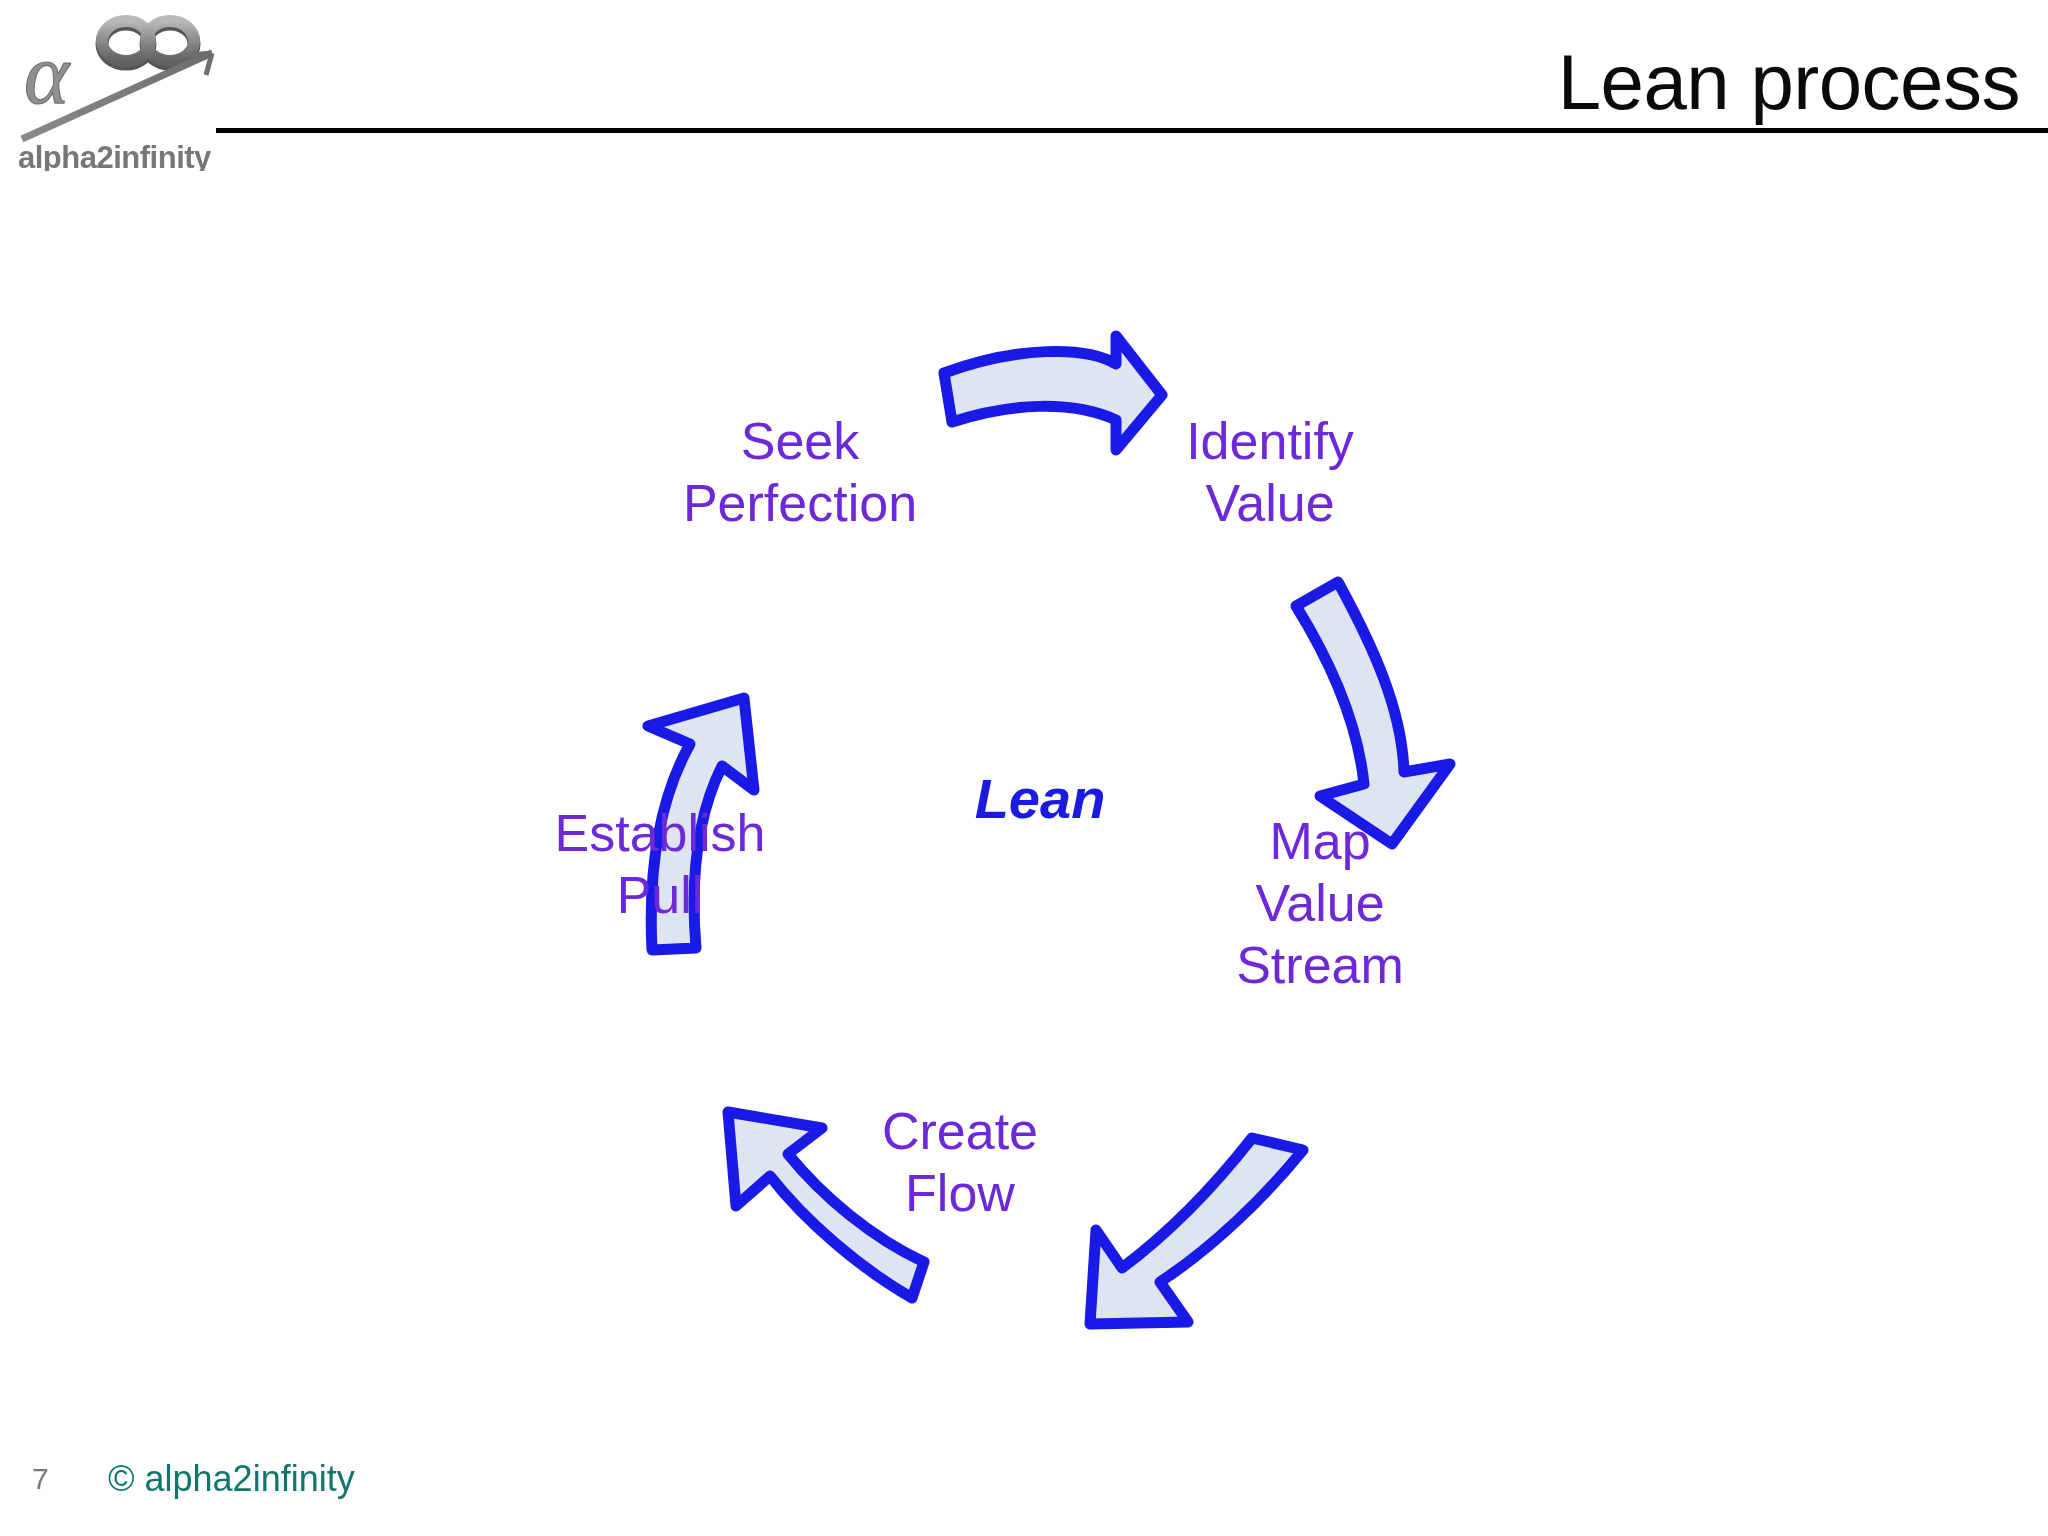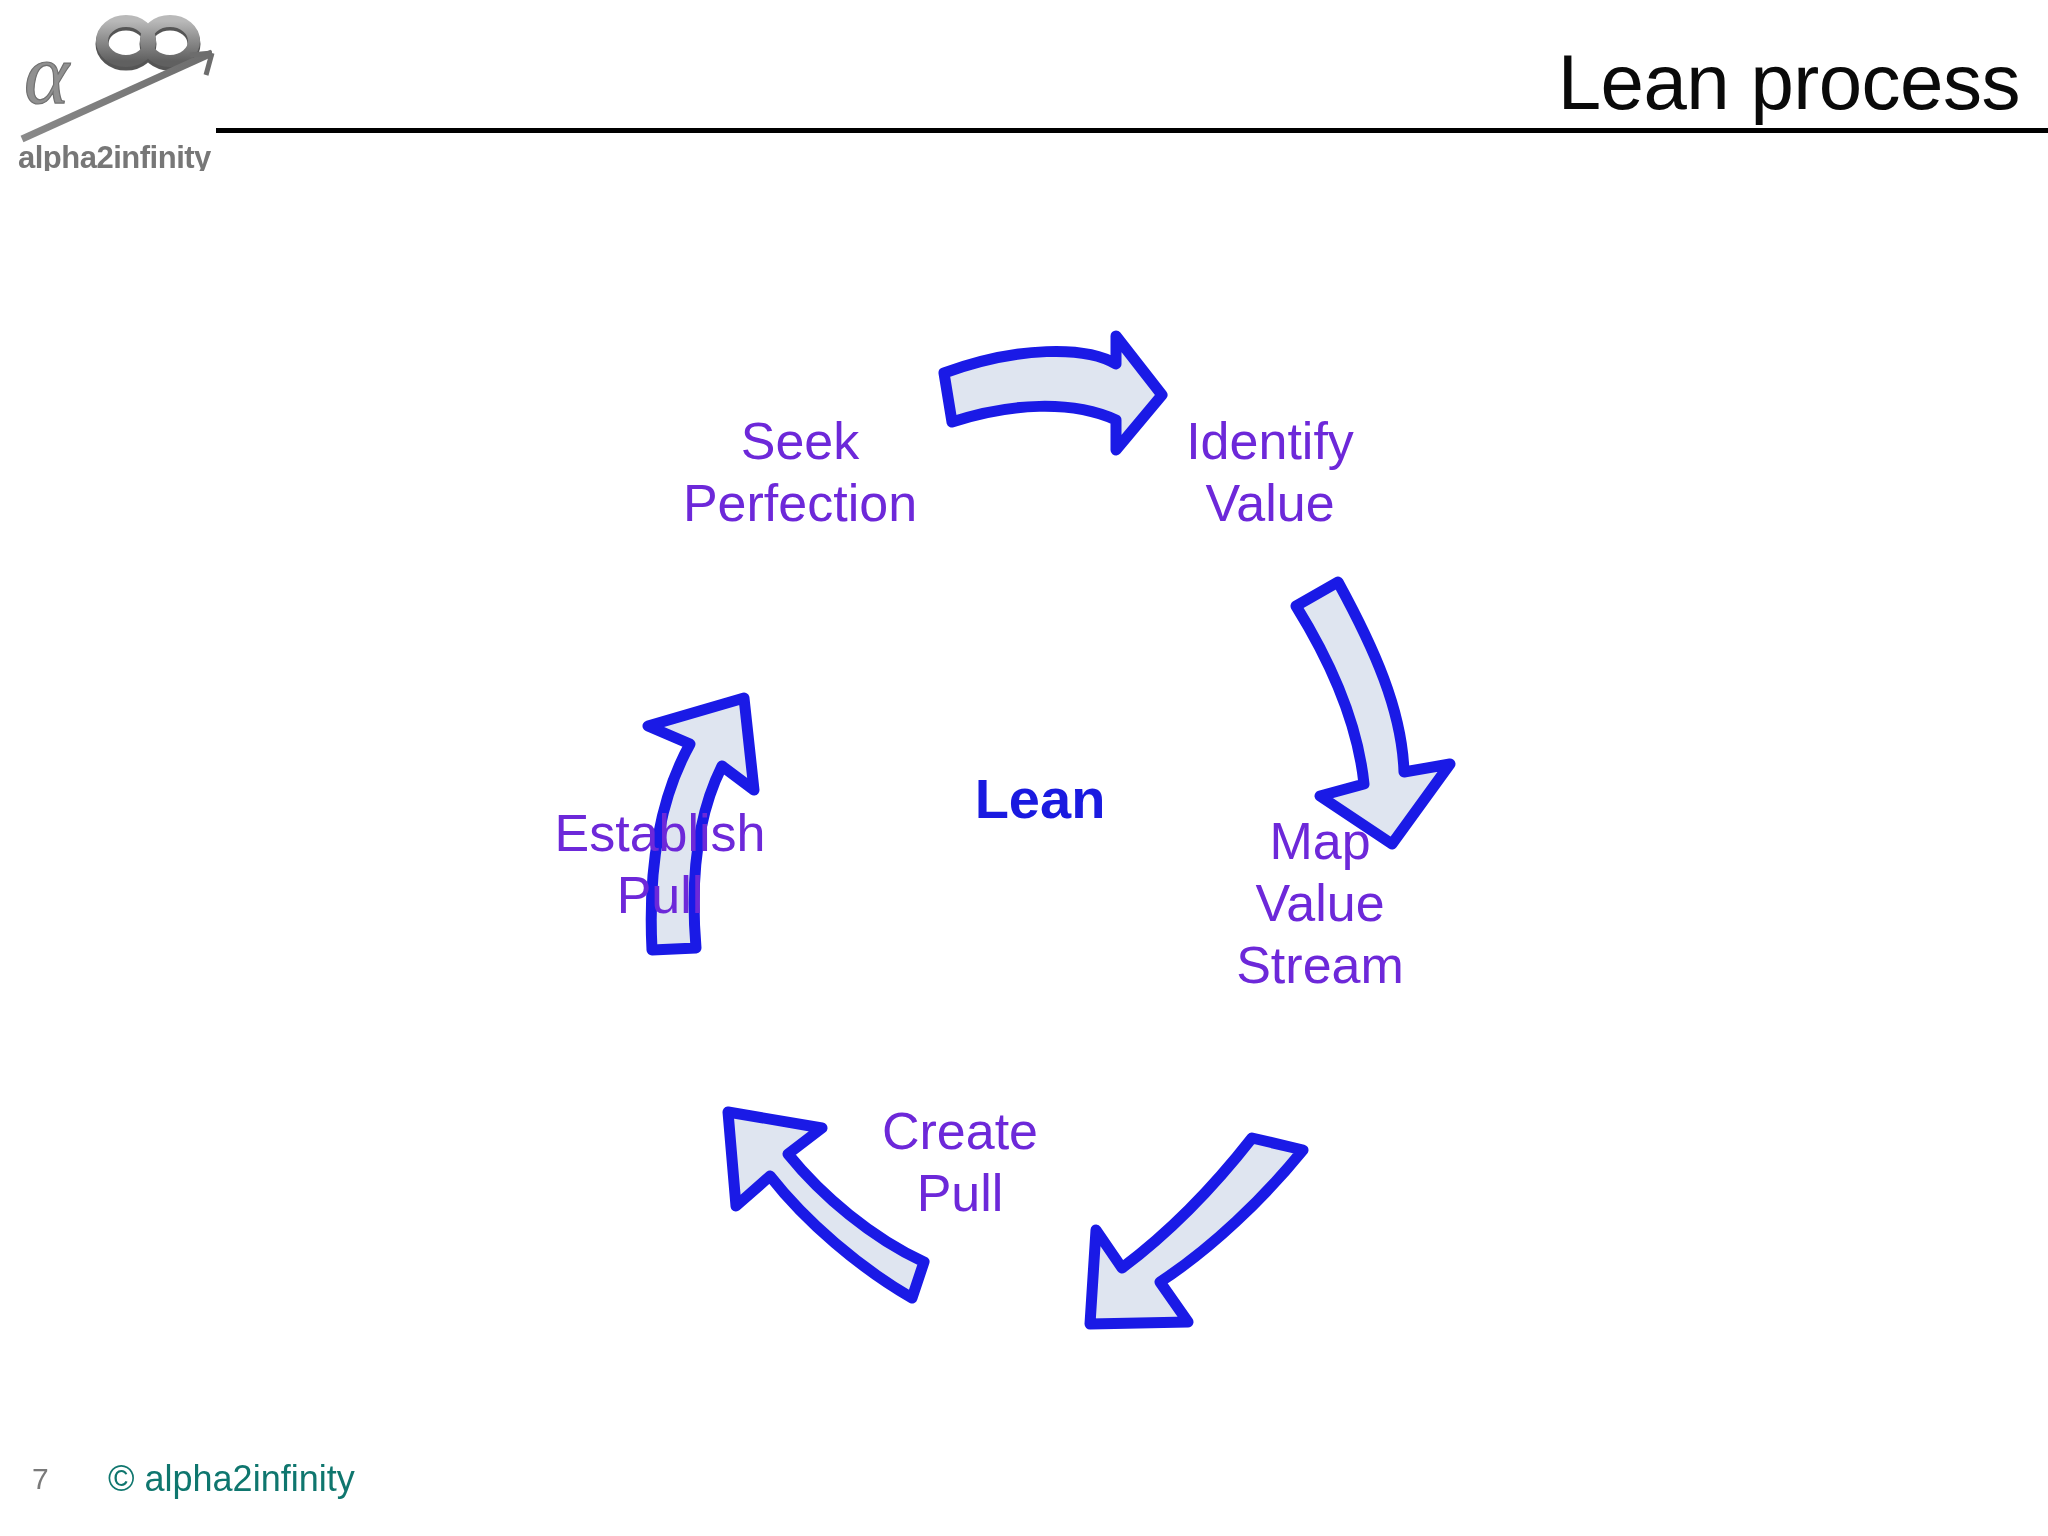--- a/index.html
+++ b/index.html
@@ -86,20 +86,21 @@
   #label-lean-center {
     position: absolute;
     left: 880px;
     top: 618px;
     width: 320px;
     text-align: center;
     color: #1a1ae0;
     font-size: 56px;
     font-weight: bold;
     line-height: 62px;
+    font-style: italic;
   }
 
   
   #slide-footer {
     position: absolute;
     left: 0;
     bottom: 0;
     width: 2048px;
     height: 96px;
   }
@@ -218,21 +219,21 @@
 Perfection</div>
 
   <div class="cycle-label" id="label-identify-value">Identify
 Value</div>
 
   <div class="cycle-label" id="label-map-value-stream">Map
 Value
 Stream</div>
 
   <div class="cycle-label" id="label-create-flow">Create
-Pull</div>
+Flow</div>
 
   <div class="cycle-label" id="label-establish-pull">Establish
 Pull</div>
 
   <div id="label-lean-center">Lean</div>
 </div>
 
 <div id="slide-footer">
   <div id="slide-number">7</div>
   <div id="copyright-text">© alpha2infinity</div>

